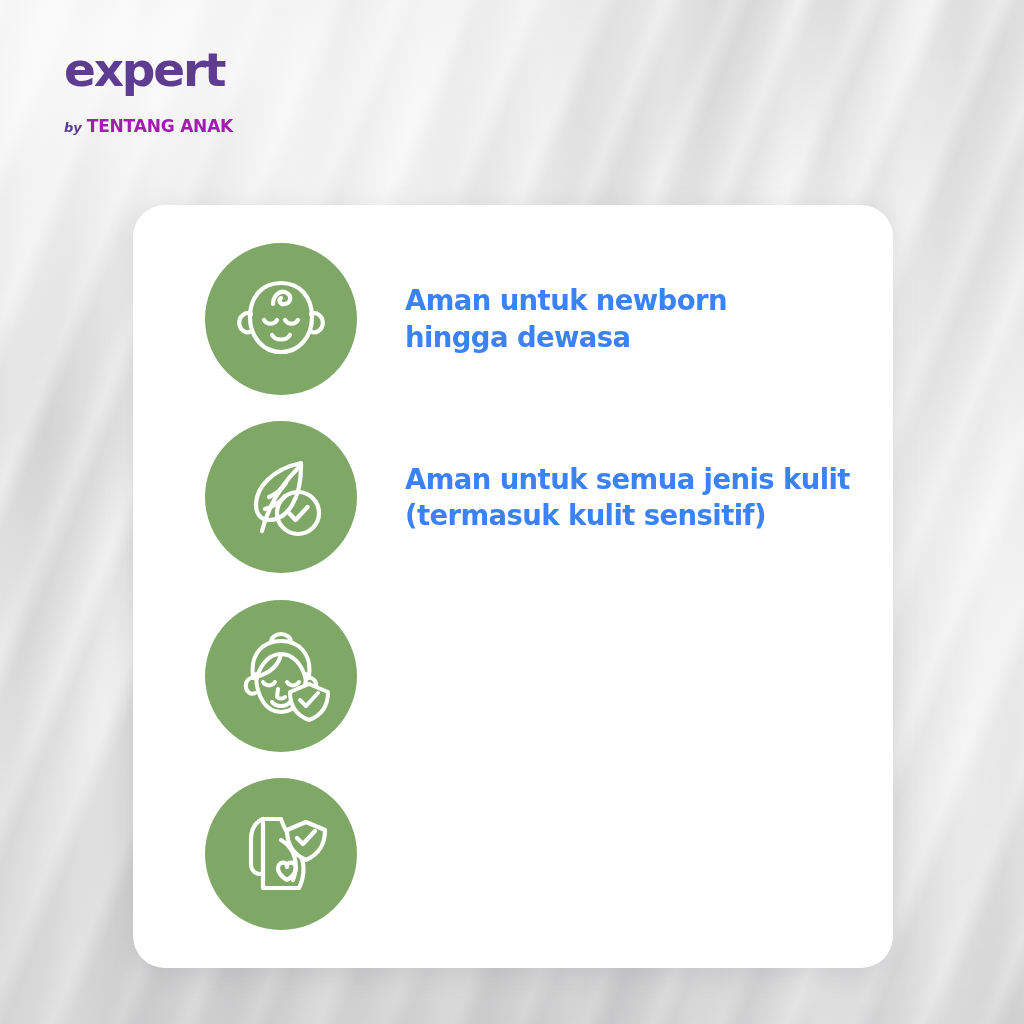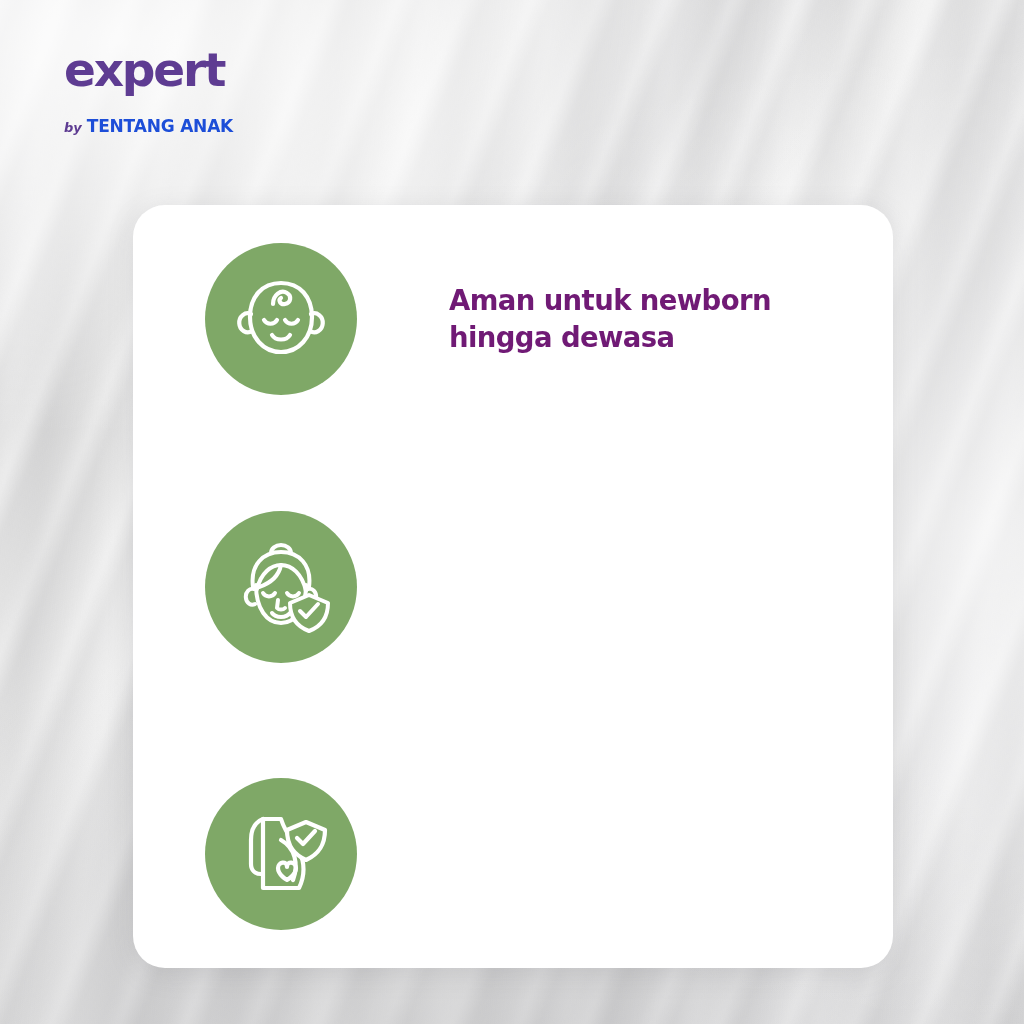--- a/index.html
+++ b/index.html
@@ -77,21 +77,21 @@
   }
   .tag-by {
     font-family:"DejaVu Sans", sans-serif;
     font-size:13px; font-weight:bold; font-style:italic;
     color:#5e3c92;
   }
   .tag-name {
     font-family:"DejaVu Sans", sans-serif;
     font-size:17px; font-weight:bold;
     letter-spacing:-.2px;
-    color:#1d4ed8;
+    color:#a21caf;
   }
 
   
   #card {
     position:absolute;
     left:133px; top:205px;
     width:760px; height:763px;
     background:#ffffff;
     border-radius:32px;
     box-shadow:0 6px 26px rgba(120,120,125,.18);
@@ -113,23 +113,22 @@
     background:#7fa867;
     display:flex; align-items:center; justify-content:center;
   }
   .icon-circle svg { display:block; }
   .feature-text {
     font-family:"DejaVu Sans", sans-serif;
     font-weight:bold;
     font-size:27.5px;
     line-height:1.33;
     letter-spacing:-.6px;
-    color:#701a75;
+    color:#3b82f6;
     white-space:pre-line;
-    margin-left:44px;
   }
 </style>
 </head>
 <body>
 
 <div id="stage">
 
   <div class="bg-base"></div>
   <div class="bg-ripple"></div>
   <div class="bg-ripple2"></div>
@@ -159,20 +158,38 @@
           <path d="M35 53 a7.5 7.5 0 0 0 13 0"></path>
           <path d="M56 53 a7.5 7.5 0 0 0 13 0"></path>
 
           <path d="M43 68 a10 8 0 0 0 18 0"></path>
         </svg>
       </div>
       <div class="feature-text">Aman untuk newborn
 hingga dewasa</div>
     </div>
 
+    <div class="feature-row">
+      <div class="icon-circle">
+        <svg width="104" height="104" viewBox="0 0 104 104" fill="none" stroke="#ffffff" stroke-width="4.2" stroke-linecap="round" stroke-linejoin="round">
+
+          <path d="M72 18 C44 24 27 42 27 60 C27 69 32 75 40 75 C58 75 73 54 72 18 Z"></path>
+
+          <path d="M70 22 C54 38 40 58 33 86"></path>
+
+          <path d="M40 52 C47 49 53 44 57 38"></path>
+          <path d="M36 64 C44 62 51 57 56 51"></path>
+
+          <circle cx="69" cy="68" r="21"></circle>
+          <path d="M60 68 l6.5 7 l12 -13"></path>
+        </svg>
+      </div>
+      <div class="feature-text">Aman untuk semua jenis kulit
+(termasuk kulit sensitif)</div>
+    </div>
 
     <div class="feature-row">
       <div class="icon-circle">
         <svg width="104" height="104" viewBox="0 0 104 104" fill="none" stroke="#ffffff" stroke-width="4" stroke-linecap="round" stroke-linejoin="round">
 
           <path d="M42 18 a10 8 0 0 1 20 0"></path>
 
           <path d="M24 52 C21 30 34 17 52 17 C70 17 83 30 80 52"></path>
 
           <path d="M28 54 C32 38 42 30 52 30 C63 30 73 39 77 56"></path>

